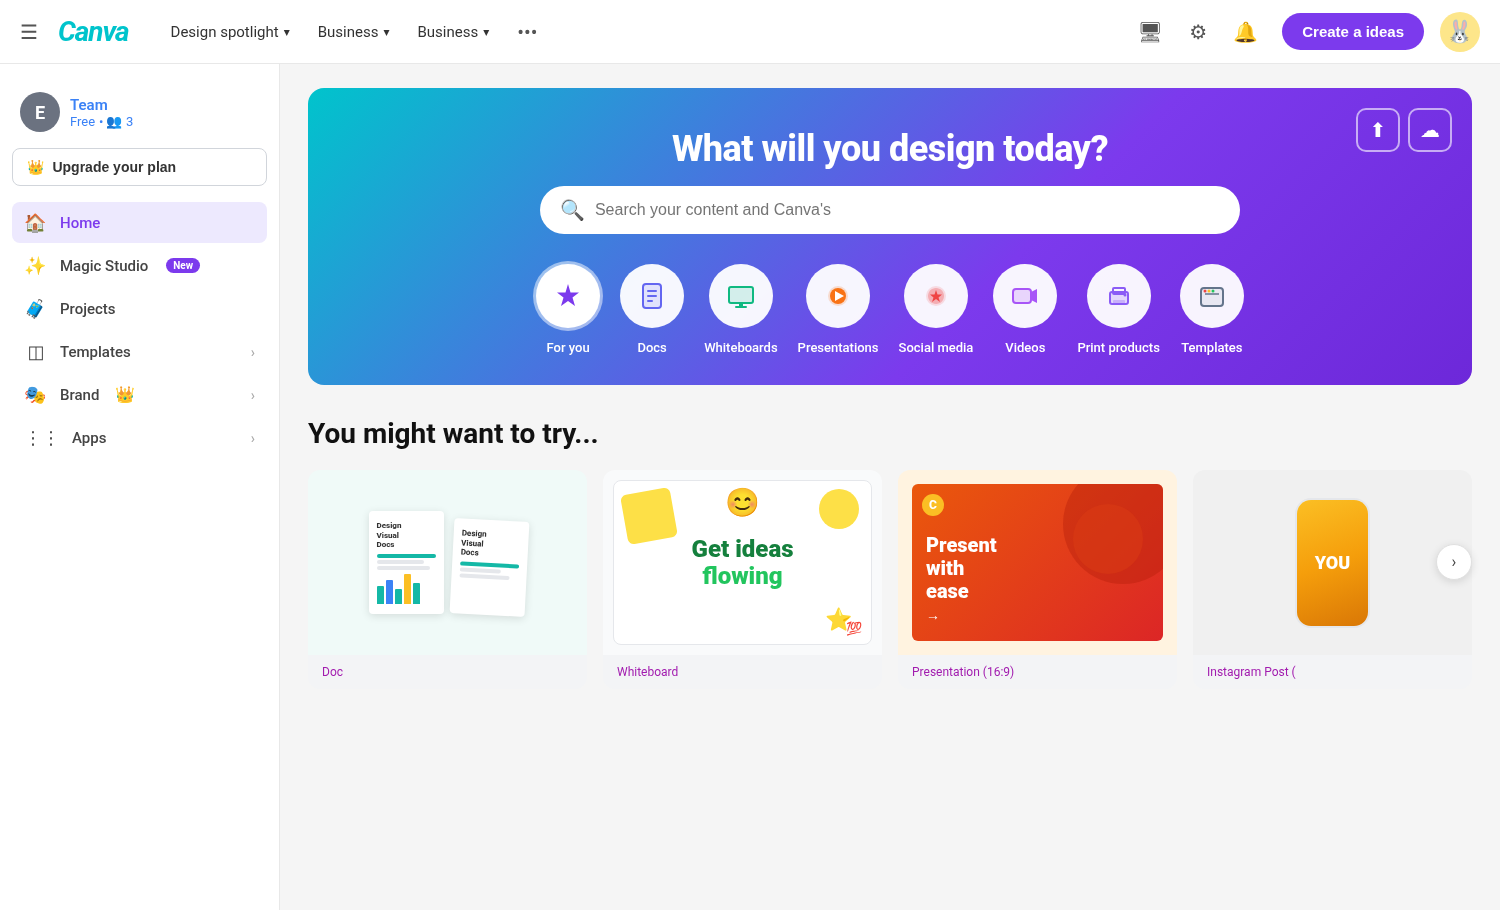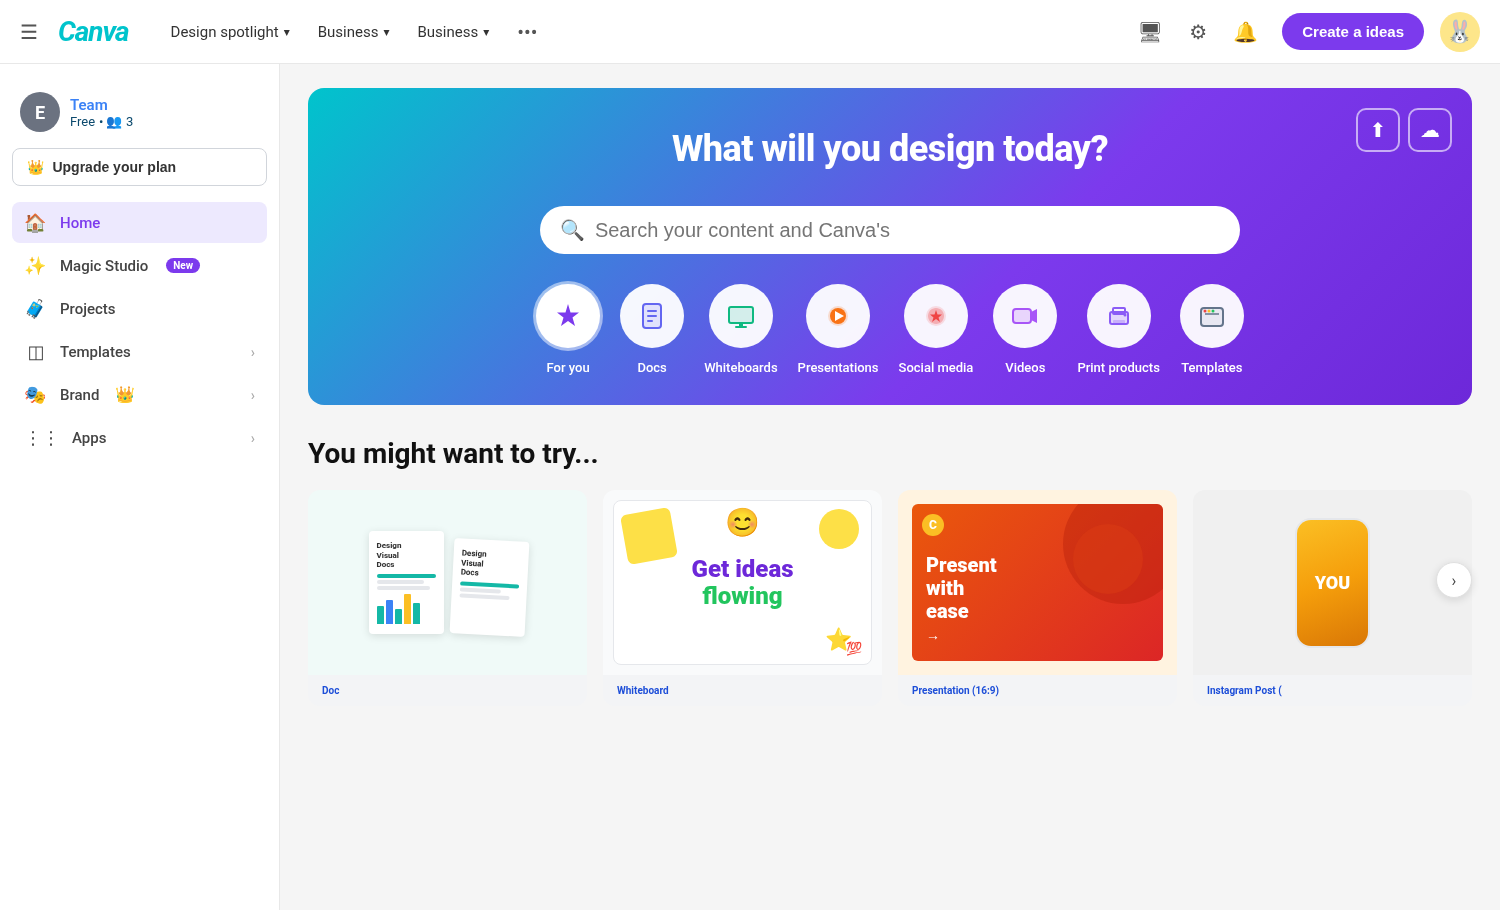--- a/index.html
+++ b/index.html
@@ -123,21 +123,21 @@
       background: #6b7280;
       display: flex;
       align-items: center;
       justify-content: center;
       color: #fff;
       font-size: 18px;
       font-weight: 700;
     }
     .sidebar-user-info { display: flex; flex-direction: column; }
     .sidebar-user-name { font-size: 15px; font-weight: 600; color: #3b82f6; }
-    .sidebar-user-sub { font-size: 13px; color: #0c4a6e; display: flex; align-items: center; gap: 4px; text-align: center; }
+    .sidebar-user-sub { font-size: 13px; color: #3b82f6; display: flex; align-items: center; gap: 4px; text-align: center; }
     .sidebar-upgrade-btn {
       width: 100%;
       border: 1.5px solid #d1d5db;
       border-radius: 8px;
       padding: 10px 14px;
       display: flex;
       align-items: center;
       gap: 8px;
       font-size: 14px;
       font-weight: 600;
@@ -186,39 +186,39 @@
       border-radius: 16px;
       padding: 40px 40px 30px 40px;
       color: #fff;
       position: relative;
       margin-bottom: 32px;
     }
     .hero-title {
       font-size: 36px;
       font-weight: 800;
       text-align: center;
-      margin-bottom: 36px;
+      margin-bottom: 16px;
       letter-spacing: -0.5px;
     }
     .hero-search {
       display: flex;
       align-items: center;
       background: #fff;
       border-radius: 30px;
       padding: 12px 20px;
       gap: 10px;
       max-width: 700px;
       margin: 0 auto 30px auto;
     }
     .hero-search-icon { font-size: 20px; color: #888; }
     .hero-search-input {
       flex: 1;
       border: none;
       outline: none;
-      font-size: 20px;
+      font-size: 16px;
       color: #555;
       background: transparent;
     }
     .hero-top-icons {
       position: absolute;
       top: 20px;
       right: 20px;
       display: flex;
       gap: 8px;
     }
@@ -286,23 +286,23 @@
     .try-card-img {
       height: 185px;
       overflow: hidden;
       display: flex;
       align-items: center;
       justify-content: center;
       position: relative;
     }
     .try-card-label {
       padding: 10px 14px;
-      font-size: 10px;
-      font-weight: 700;
-      color: #1d4ed8;
+      font-size: 12px;
+      font-weight: 400;
+      color: #a21caf;
     }
     .next-arrow {
       position: absolute;
       right: 0;
       top: 50%;
       transform: translateY(-100%);
       width: 36px;
       height: 36px;
       background: #fff;
       border-radius: 50%;
@@ -742,21 +742,21 @@
         </div>
 
         <div class="try-card">
           <div class="try-card-img">
             <div class="wb-preview">
               <div class="wb-content">
                 <div class="wb-shape1"></div>
                 <div class="wb-shape2"></div>
                 <div class="wb-smiley">😊</div>
                 <div class="wb-text">
-                  <span style="color:#6d28d9;">Get ideas</span><br>
+                  <span style="color:#15803d;">Get ideas</span><br>
                   <span style="color:#22c55e;">flowing</span>
                 </div>
                 <div class="wb-hundred">💯</div>
                 <div class="wb-star">⭐</div>
               </div>
             </div>
           </div>
           <div class="try-card-label">Whiteboard</div>
         </div>
 

